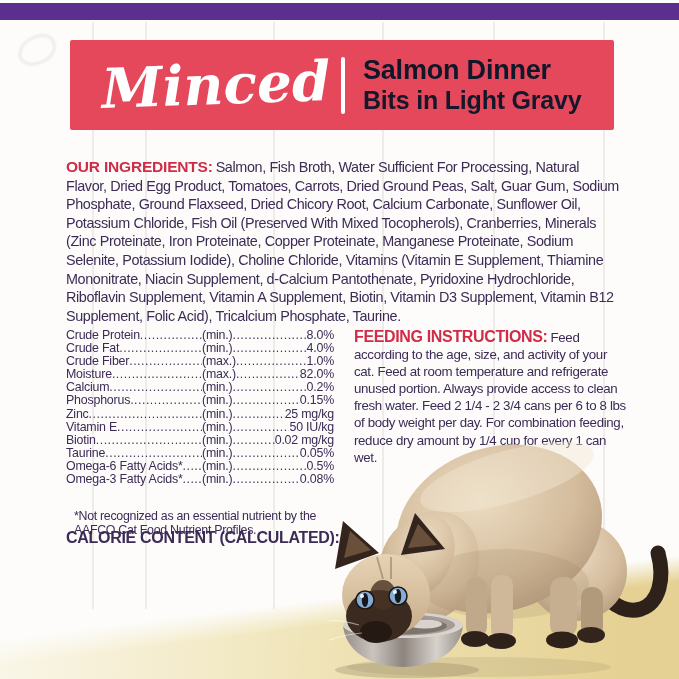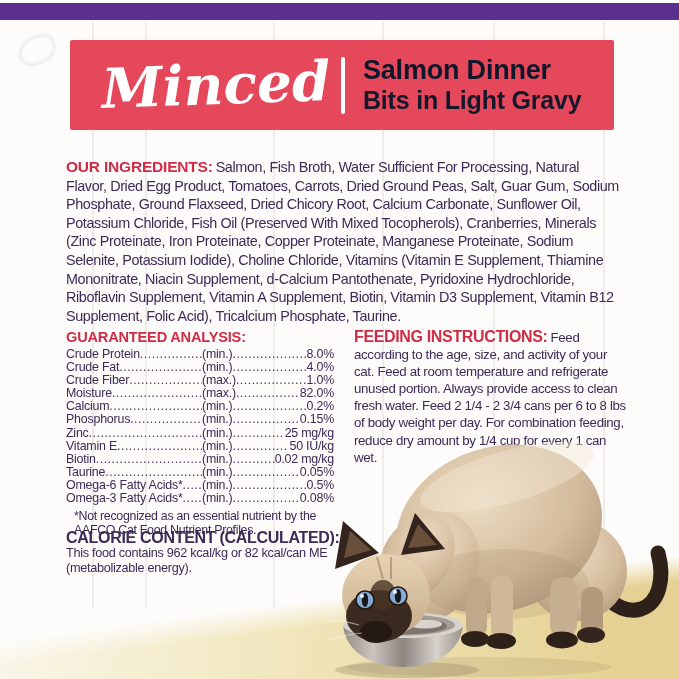--- a/index.html
+++ b/index.html
@@ -84,21 +84,20 @@
     <div class="bdivider"></div>
     <div class="variant">
       <div class="v1">Salmon Dinner</div>
       <div class="v2">Bits in Light Gravy</div>
     </div>
   </div>
 
   <p class="ingredients ink"><span class="hd">OUR INGREDIENTS:</span><span>Salmon, Fish Broth, Water Sufficient For Processing, Natural Flavor, Dried Egg Product, Tomatoes, Carrots, Dried Ground Peas, Salt, Guar Gum, Sodium Phosphate, Ground Flaxseed, Dried Chicory Root, Calcium Carbonate, Sunflower Oil, Potassium Chloride, Fish Oil (Preserved With Mixed Tocopherols), Cranberries, Minerals (Zinc Proteinate, Iron Proteinate, Copper Proteinate, Manganese Proteinate, Sodium Selenite, Potassium Iodide), Choline Chloride, Vitamins (Vitamin E Supplement, Thiamine Mononitrate, Niacin Supplement, d-Calcium Pantothenate, Pyridoxine Hydrochloride, Riboflavin Supplement, Vitamin A Supplement, Biotin, Vitamin D3 Supplement, Vitamin B12 Supplement, Folic Acid), Tricalcium Phosphate, Taurine.</span></p>
 
   <div class="ga ink">
-    <div class="ga-heading hd">GUARANTEED ANALYSIS:</div>
     <div class="ga-table">
         <div class="ga-row">
           <span class="lead1">
             <span class="ga-name">Crude Protein</span>
             <span class="dots">................................................................................</span>
           </span>
           <span class="ga-limit">(min.)</span>
           <span class="dots">................................................................................</span>
           <span class="ga-value">8.0%</span>
         </div>
@@ -201,21 +200,20 @@
           <span class="dots">................................................................................</span>
           <span class="ga-value">0.08%</span>
         </div>
       </div>
   </div>
 
   <p class="footnote ink">*Not recognized as an essential nutrient by the AAFCO Cat Food Nutrient Profiles.</p>
 
   <div class="calorie ink">
     <div class="calorie-hd">CALORIE CONTENT (CALCULATED):</div>
-    <div class="calorie-tx">This food contains 962 kcal/kg or 82 kcal/can ME (metabolizable energy).</div>
   </div>
 
   <p class="feeding ink"><span class="hd">FEEDING INSTRUCTIONS:</span><span>Feed according to the age, size, and activity of your cat. Feed at room temperature and refrigerate unused portion. Always provide access to clean fresh water. Feed 2 1/4 - 2 3/4 cans per 6 to 8 lbs of body weight per day. For combination feeding, reduce dry amount by 1/4 cup for every 1 can wet.</span></p>
 
   <svg class="cat" viewBox="0 0 350 250" role="img" aria-label="Siamese kitten eating from a stainless steel bowl on a pale yellow floor">
     <defs>
       <radialGradient id="furG" cx="45%" cy="30%" r="85%">
         <stop offset="0%" stop-color="#ecdcc2"></stop>
         <stop offset="55%" stop-color="#d4bc9d"></stop>
         <stop offset="100%" stop-color="#ac9174"></stop>

